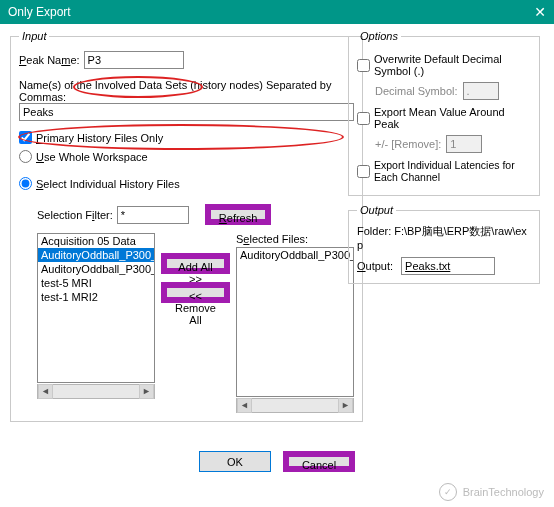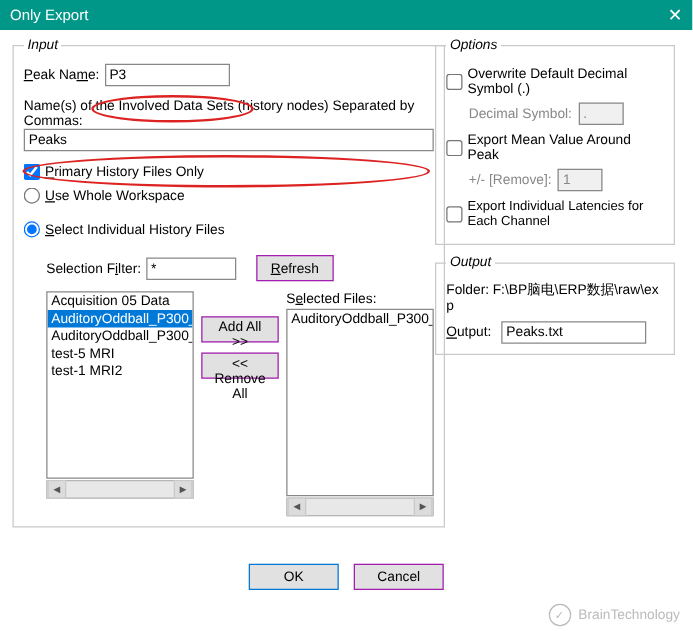--- a/index.html
+++ b/index.html
@@ -15,21 +15,21 @@
 .row { display: flex; align-items: center; margin: 3px 0; gap: 4px; }
 .lbl { color: #000; }
 .underline { text-decoration: underline; }
 input[type=text] { border: 1px solid #888; padding: 1px 3px; height: 18px; background: #fff; }
 input[type=text]:disabled { background: #f0f0f0; color: #888; }
 .wide-input { width: 100%; }
 select, .listbox { border: 1px solid #888; background: #fff; }
 .listbox { height: 150px; width: 118px; overflow: auto; position: relative; }
 .listbox .item { padding: 1px 3px; white-space: nowrap; overflow: hidden; }
 .listbox .item.selected { background: #0078d7; color: #fff; }
-.btn { border: 1px solid #a21caf; background: #e1e1e1; padding: 2px 8px; min-width: 62px; text-align: center; cursor: pointer; height: 21px; }
+.btn { border: 6px solid #a21caf; background: #e1e1e1; padding: 2px 8px; min-width: 62px; text-align: center; cursor: pointer; height: 21px; }
 .btn:disabled, .btn.disabled { color: #888; }
 .file-cols { display: flex; gap: 6px; margin-top: 4px; align-items: flex-start; }
 .mid-btns { display: flex; flex-direction: column; gap: 22px; padding-top: 28px; align-items: center; }
 .mid-btns2 { display: flex; flex-direction: column; gap: 8px; padding-top: 20px; align-items: center; }
 .col-lbl { margin-bottom: 2px; display: block; }
 .check-row { display: flex; align-items: center; gap: 4px; margin: 5px 0; }
 .check-row input[type=checkbox] { margin: 0; }
 .radio-row { display: flex; align-items: flex-end; gap: 4px; margin: 14px 0; }
 .indent { margin-left: 18px; }
 .opt-sub { margin-left: 18px; color: #888; display: flex; align-items: center; gap: 5px; margin-top: 2px; margin-bottom: 6px; }
@@ -153,21 +153,21 @@
       </div>
     </fieldset>
 
     <fieldset>
       <legend>Output</legend>
       <div class="folder-text">
         <span>Folder:</span> <span>F:\BP脑电\ERP数据\raw\exp</span>
       </div>
       <div class="output-row">
         <span class="lbl"><span class="underline">O</span>utput:</span>
-        <input type="text" style="width: 116px;" value="Peaks.txt">
+        <input type="text" style="width: 94px; text-decoration: underline;" value="Peaks.txt">
       </div>
     </fieldset>
   </div>
 </div>
 
 <div class="dlg-btns">
   <button class="btn" style="border:1px solid #0078d7">OK</button>
   <button class="btn">Cancel</button>
 </div>
 

